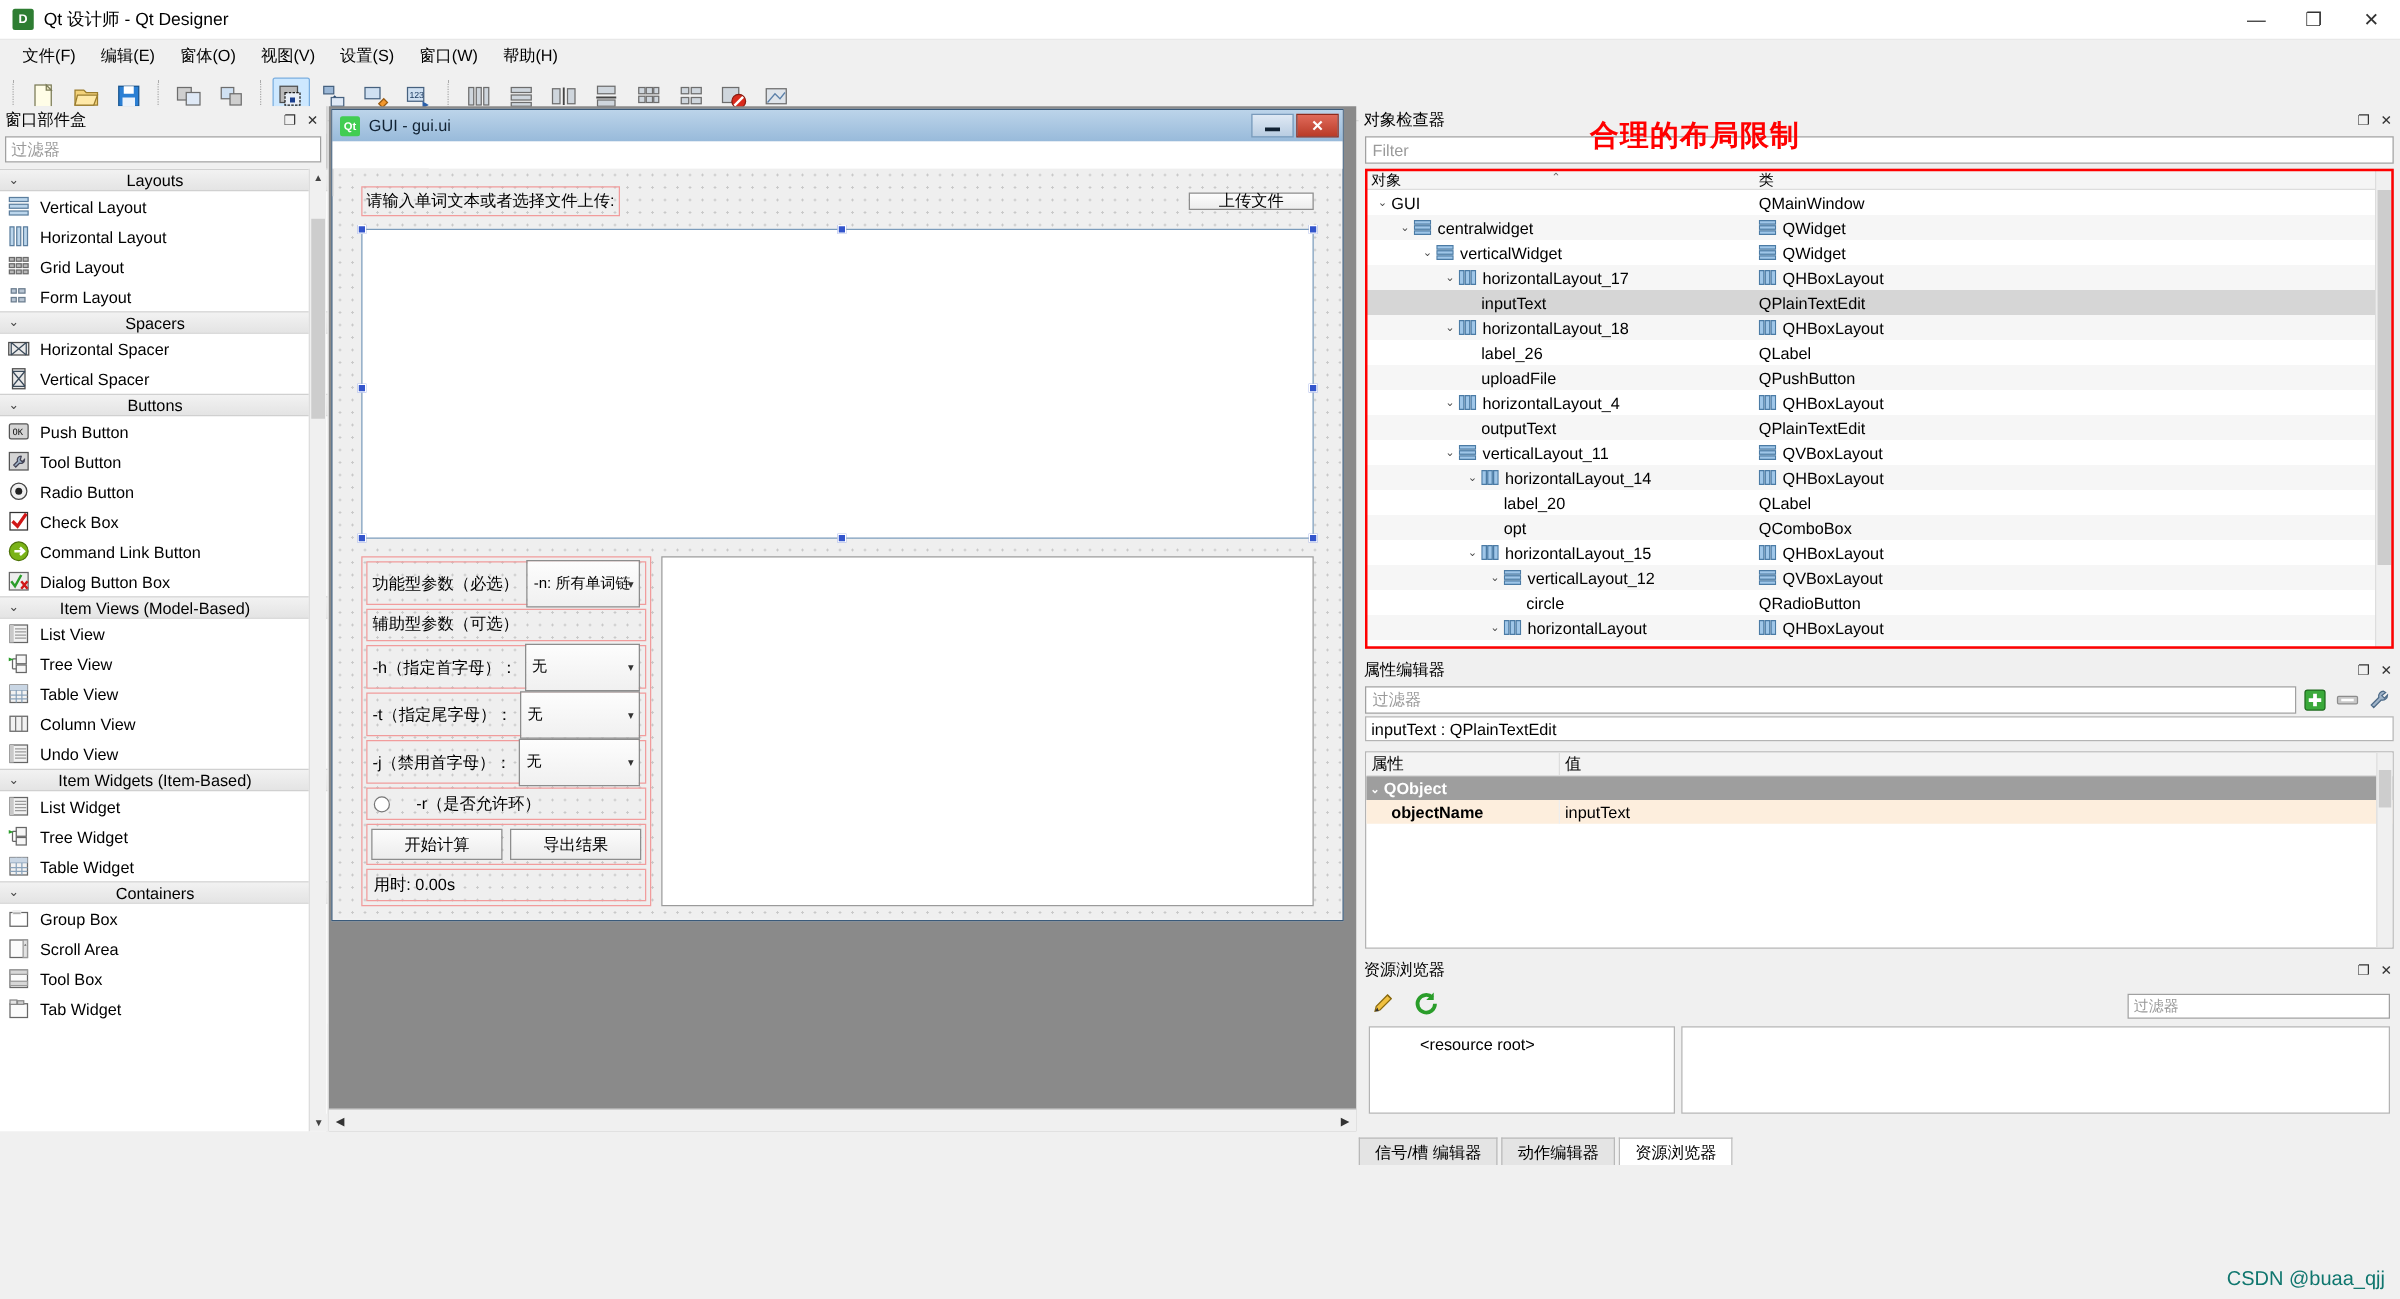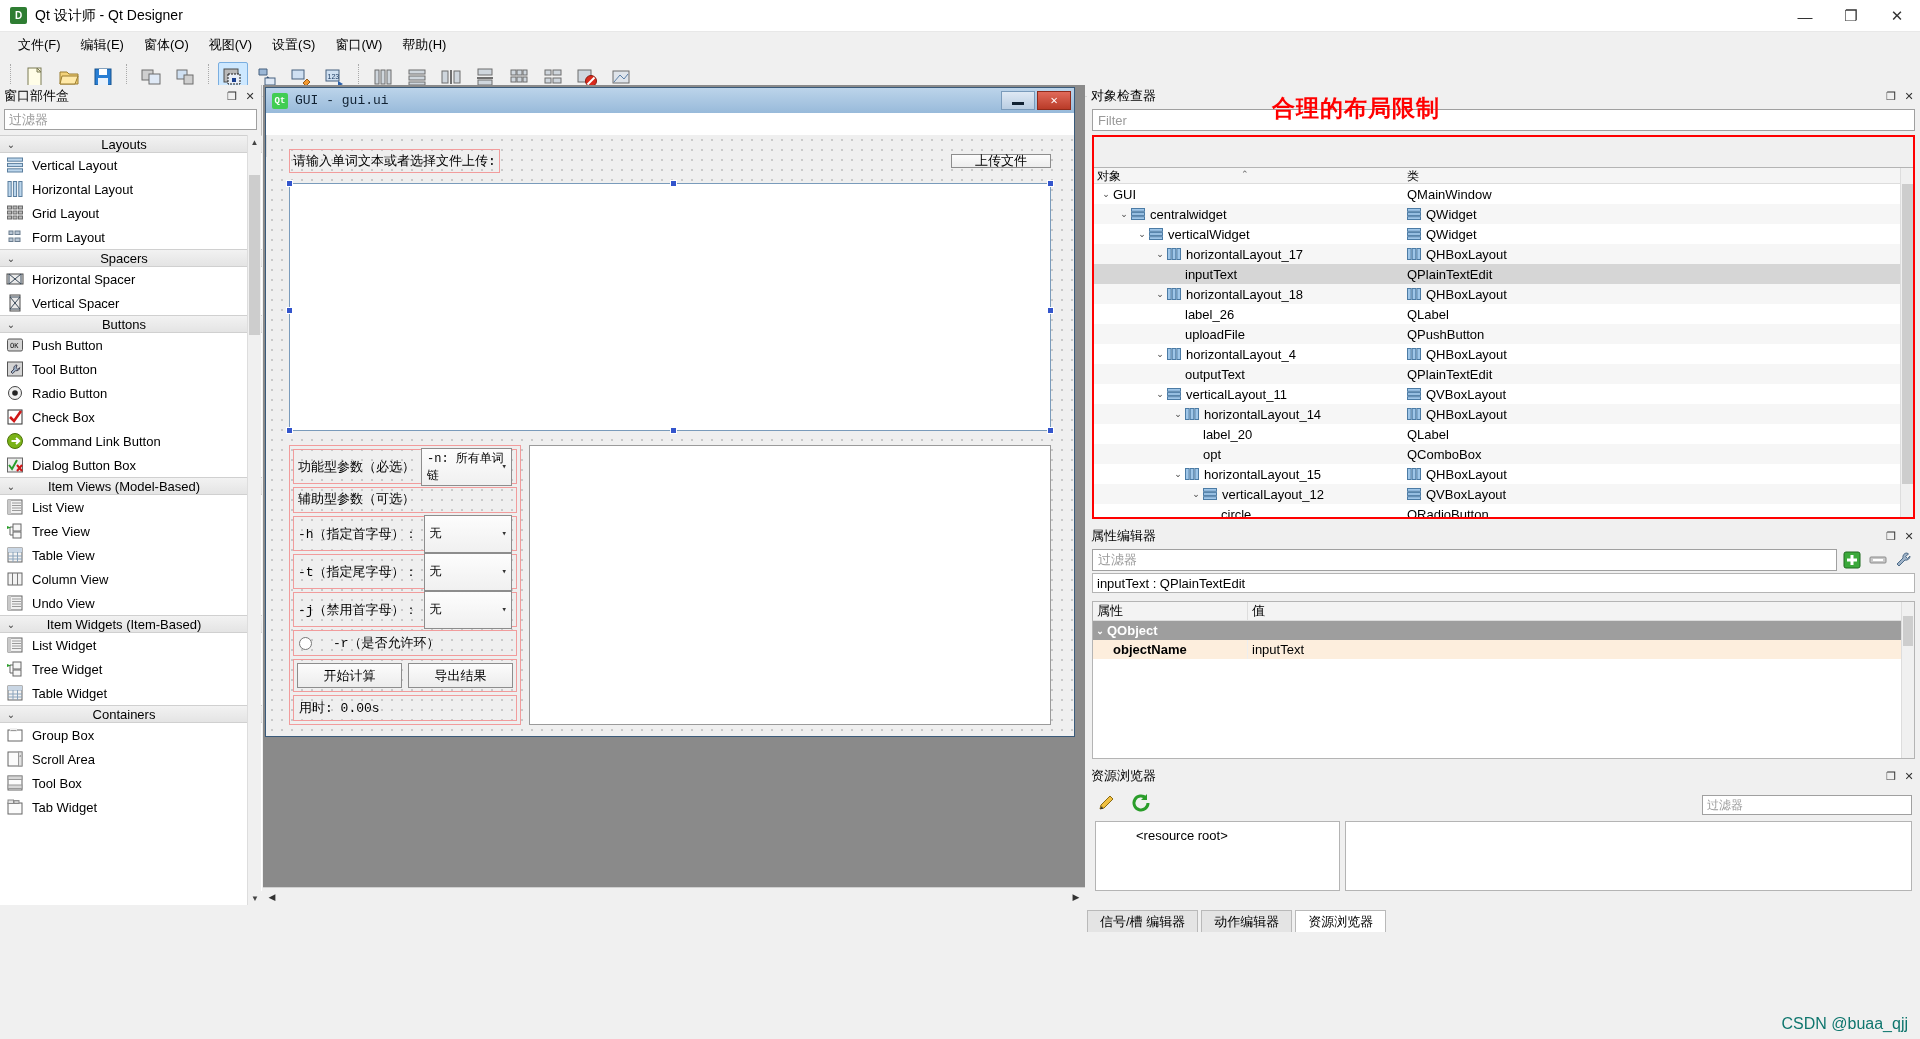--- a/index.html
+++ b/index.html
@@ -58,21 +58,21 @@
   .wcat .cname{position:absolute;left:0;right:14px;text-align:center;}
   .witem{height:24px;display:flex;align-items:center;padding-left:6px;font-size:13px;background:#fff;}
   .witem .wic{width:18px;height:18px;margin-right:8px;flex:none;}
   .wscroll{position:absolute;right:0;top:50px;width:14px;height:770px;background:#f0f0f0;border-left:1px solid #ddd;}
   .wscroll .thumb{position:absolute;top:40px;left:1px;width:11px;height:160px;background:#cdcdcd;}
   .wscroll .arw{height:14px;display:flex;align-items:center;justify-content:center;font-size:8px;color:#444;background:#f0f0f0;}
   .wscroll .arw.bot{position:absolute;bottom:0;width:14px;}
 
   
   .mdi{position:absolute;left:263px;top:0;width:822px;height:820px;background:#8a8a8a;}
-  .mdi-inner{position:absolute;left:0;top:0;right:0;bottom:18px;overflow:hidden;font-family:Liberation Mono, monospace;}
+  .mdi-inner{position:absolute;left:0;top:0;right:0;bottom:18px;overflow:hidden;}
   .form-window{position:absolute;left:2px;top:2px;width:810px;height:650px;background:#f0f0f0;border:1px solid #3a5a7a;}
   .fw-title{height:25px;background:linear-gradient(#bcd4ea,#98bada);display:flex;align-items:center;padding-left:6px;position:relative;}
   .fw-qt{width:16px;height:16px;background:#41cd52;color:#fff;font-size:9px;display:flex;align-items:center;justify-content:center;margin-right:7px;font-weight:bold;border-radius:2px;}
   .fw-title .lbl{font-size:13px;color:#123;}
   .fw-ctrls{position:absolute;right:3px;top:3px;display:flex;gap:2px;}
   .fw-min{width:34px;height:19px;background:linear-gradient(#dfe9f4,#b9cde2);border:1px solid #7a9bbb;display:flex;align-items:flex-end;justify-content:center;padding-bottom:4px;}
   .fw-min i{display:block;width:12px;height:3px;background:#123;}
   .fw-close{width:34px;height:19px;background:linear-gradient(#e06a5a,#b93b28);border:1px solid #8f2a1b;color:#fff;display:flex;align-items:center;justify-content:center;font-size:12px;font-weight:bold;}
   .fw-menubar{height:22px;background:#fff;display:flex;align-items:center;}
   .fw-menubar .mi{background:#d8d8d8;padding:2px 6px;font-size:13px;margin-top:43px;}
@@ -106,21 +106,21 @@
   .mdi-hscroll .track{flex:1;height:17px;background:#f0f0f0;}
 
   
   .rpanel{position:absolute;left:1087px;top:0;width:833px;height:820px;background:#f0f0f0;}
   .rdock{position:absolute;left:0;width:833px;background:#f0f0f0;}
   .rdock-title{height:22px;display:flex;align-items:center;padding:0 4px;font-size:13px;}
   .rdock-title .t{flex:1;}
 
   .obj-inspector{top:0;height:440px;}
   .oi-filter{margin:2px 5px;height:22px;background:#fff;border:1px solid #a0a0a0;display:flex;align-items:center;padding-left:5px;color:#9a9a9a;font-size:13px;}
-  .tree-wrap{position:absolute;left:5px;right:5px;top:50px;bottom:6px;background:#fff;border:1px solid #b4b4b4;overflow:hidden;margin-top:32px;}
+  .tree-wrap{position:absolute;left:5px;right:5px;top:50px;bottom:6px;background:#fff;border:1px solid #b4b4b4;overflow:hidden;}
   .tree-head{height:16px;background:#f5f5f5;display:flex;font-size:12px;border-bottom:1px solid #ddd;position:relative;}
   .tree-head .c1{width:310px;padding-left:4px;}
   .tree-head .c2{flex:1;padding-left:4px;}
   .tree-head .sortarw{position:absolute;left:148px;top:1px;font-size:9px;color:#666;}
   .trow{height:20px;display:flex;font-size:13px;align-items:center;}
   .trow.alt{background:#f6f6f6;}
   .trow.sel{background:#d6d6d6;}
   .tc1{width:310px;display:flex;align-items:center;overflow:hidden;white-space:nowrap;}
   .tc2{flex:1;display:flex;align-items:center;padding-left:4px;white-space:nowrap;overflow:hidden;}
   .chev{width:14px;text-align:center;font-size:9px;color:#444;flex:none;}

